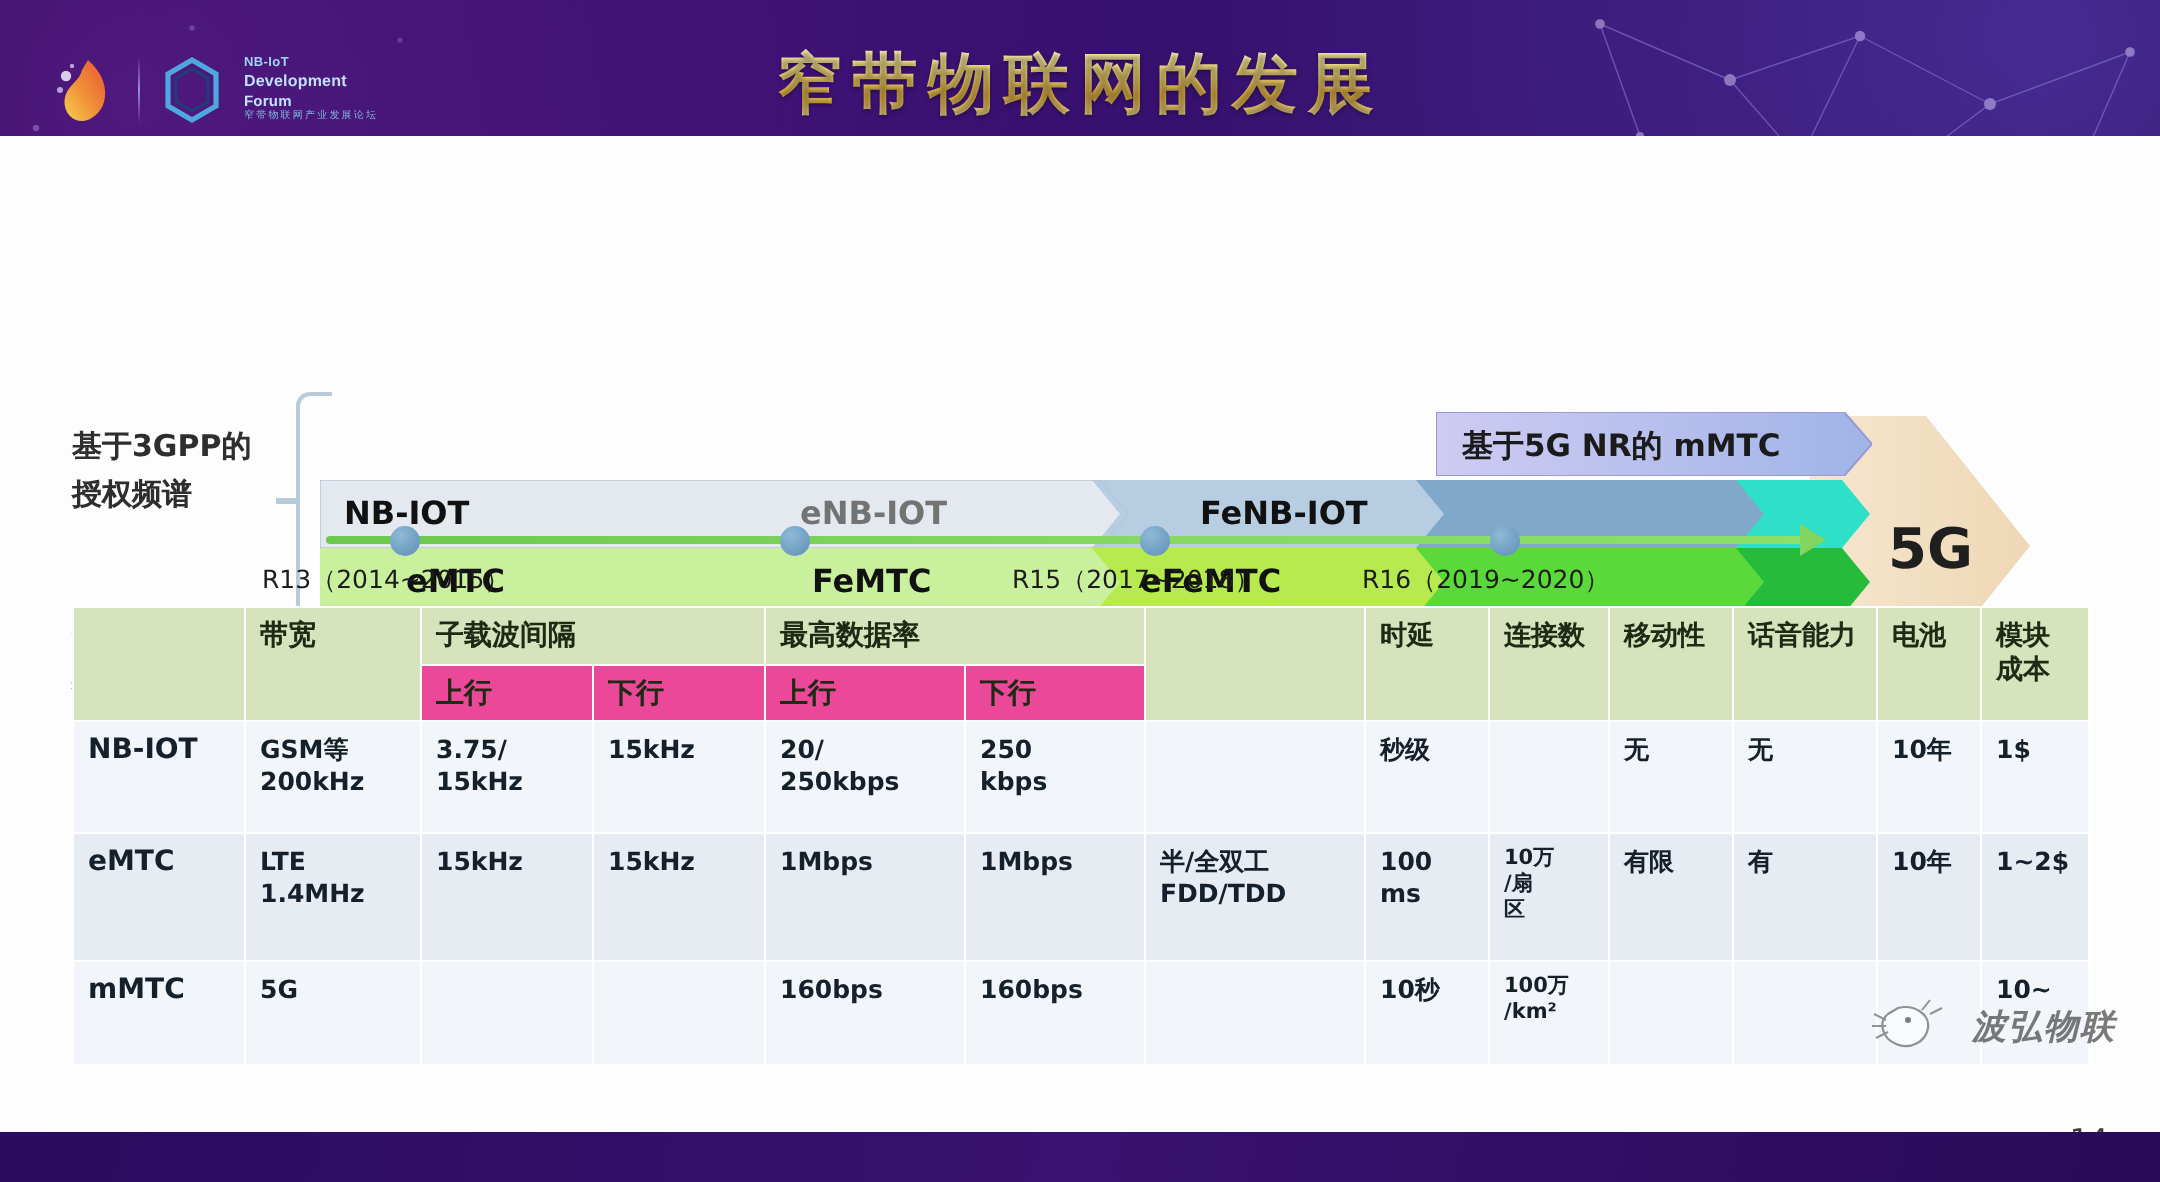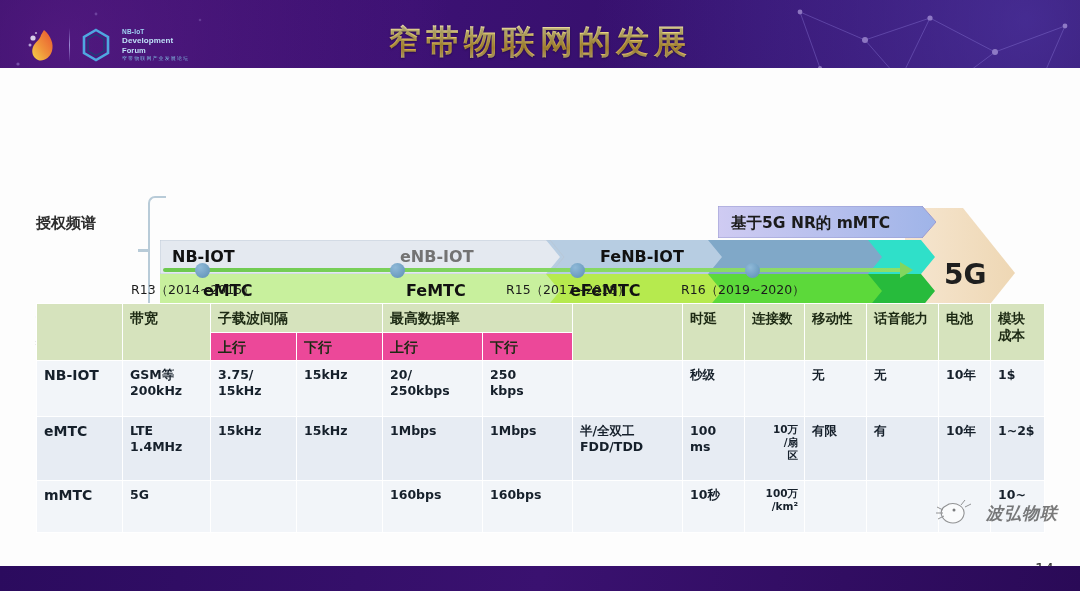--- a/index.html
+++ b/index.html
@@ -79,21 +79,21 @@
     font-family:"DejaVu Sans","Liberation Sans",sans-serif;}
   th,td{border:1px solid #ffffff;vertical-align:top;padding:6px 6px 4px 7px;
     font-size:12.5px;font-weight:bold;color:#16202b;line-height:1.25;}
   thead th{background:#d6e3bd;color:#1d2a14;font-size:14px;text-align:left;}
   thead th.sub{background:#ec4899;font-size:14px;}
   thead th.blank{background:#d6e3bd;}
   thead th.narrow{font-size:13.5px;}
   tbody td{background:#f2f5f9;}
   tbody tr.alt td{background:#e7ecf3;}
   tbody td.name{font-size:14px;}
-  td.small{font-size:10.5px;font-weight:bold;text-align:right;}
+  td.small{font-size:10.5px;font-weight:bold;}
 
   
   .wm{position:absolute;right:22px;bottom:38px;display:flex;align-items:center;gap:7px;opacity:.62;}
   .wm-bird{width:44px;height:30px;}
   .wm-txt{font-size:17px;font-weight:bold;color:#2b2b2b;font-family:"DejaVu Sans",sans-serif;
     letter-spacing:1px;font-style:italic;}
   .pagenum{position:absolute;right:26px;bottom:12px;font-size:15px;color:#3a3a3a;
     font-family:"DejaVu Sans",sans-serif;}
 
   .footer{position:absolute;left:0;bottom:0;width:1080px;height:25px;
@@ -163,20 +163,21 @@
         <span class="logo-l4">窄带物联网产业发展论坛</span>
       </div>
     </div>
 
     <div class="slide-title">窄带物联网的发展</div>
   </div>
 
   <div class="canvas">
 
     <div class="lbl-licensed">
+      <div>基于3GPP的</div>
       <div>授权频谱</div>
     </div>
     <div class="lbl-unlicensed">
       <div>非授权</div>
       <div>频谱</div>
     </div>
     <div class="bracket"></div>
     <div class="bracket-tick"></div>
 
     <svg class="tail5g" viewBox="0 0 110 130">

